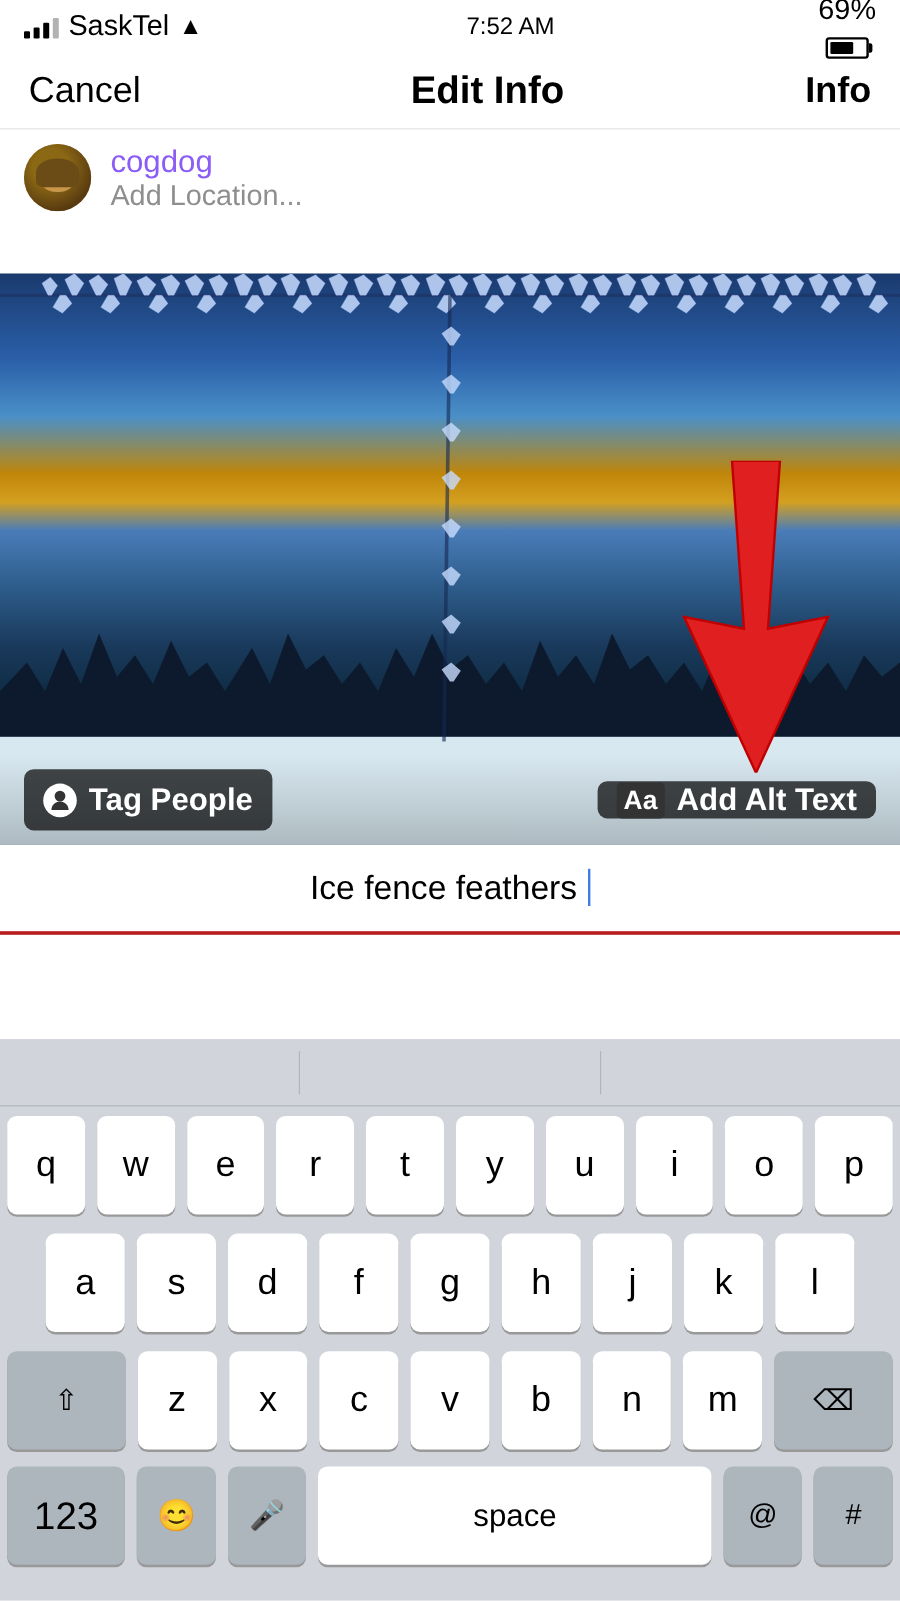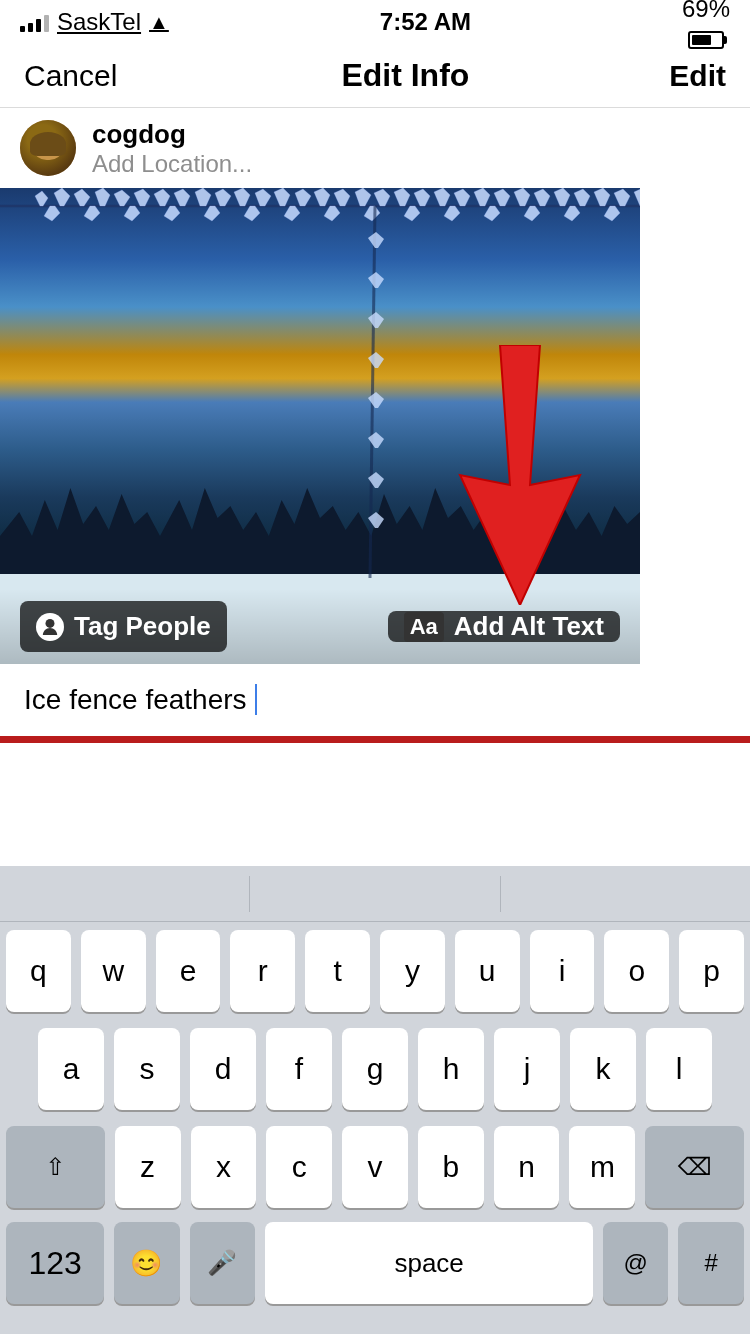--- a/index.html
+++ b/index.html
@@ -17,35 +17,35 @@
     .status-bar {
       height: 44px;
       background: #fff;
       display: flex;
       align-items: center;
       justify-content: space-between;
       padding: 0 20px;
       font-size: 24px;
       font-weight: 500;
     }
-    .status-left { display: flex; align-items: center; gap: 8px; text-decoration: underline; }
+    .status-left { display: flex; align-items: center; gap: 8px; }
     .signal-bars { display: flex; align-items: flex-end; gap: 3px; height: 20px; }
     .signal-bars span {
       display: block;
       width: 5px;
       background: #000;
       border-radius: 1px;
     }
     .signal-bars span:nth-child(1) { height: 6px; }
     .signal-bars span:nth-child(2) { height: 9px; }
     .signal-bars span:nth-child(3) { height: 13px; }
     .signal-bars span:nth-child(4) { height: 17px; opacity: 0.3; }
     .wifi-icon { font-size: 20px; }
     .carrier { font-size: 24px; font-weight: 400; }
-    .status-center { font-size: 24px; font-weight: 700; }
+    .status-center { font-size: 20px; font-weight: 400; }
     .status-right { display: flex; align-items: center; gap: 8px; flex-direction: column; }
     .battery-pct { font-size: 24px; font-weight: 400; }
     .battery-icon {
       width: 36px;
       height: 18px;
       border: 2px solid #000;
       border-radius: 3px;
       position: relative;
       display: flex;
       align-items: center;
@@ -139,35 +139,36 @@
       top: 12px;
       left: 10px;
       width: 36px;
       height: 24px;
       background: #6B4C17;
       border-radius: 50% 50% 20% 20%;
     }
     .user-info {}
     .username {
       font-size: 26px;
-      font-weight: 700;
-      color: #000000;
+      font-weight: 400;
+      color: #8b5cf6;
     }
     .add-location {
       font-size: 24px;
       color: #8e8e8e;
     }
 
     
     .photo-container {
-      width: 640px;
+      width: 750px;
       height: 476px;
       position: relative;
       overflow: hidden;
       background: #1a3a5c;
+      margin-top: 40px;
     }
     
     .photo-bg {
       width: 100%;
       height: 100%;
       background: linear-gradient(
         180deg,
         #1a3a6e 0%,
         #2a5fa8 15%,
         #4a90c8 25%,
@@ -266,21 +267,22 @@
       color: #fff;
       font-size: 26px;
       font-weight: 700;
     }
 
     
     .caption-area {
       background: #fff;
       padding: 20px 24px;
       min-height: 70px;
-      border-bottom: 7px solid #b91c1c;
+      border-bottom: 3px solid #b91c1c;
+      text-align: center;
     }
     .caption-input {
       font-size: 28px;
       color: #000;
       width: 100%;
       border: none;
       outline: none;
       caret-color: #3d7ee8;
     }
 
@@ -377,21 +379,21 @@
     <span class="battery-pct">69%</span>
     <div class="battery-icon">
       <div class="battery-fill"></div>
     </div>
   </div>
 </div>
 
 <div class="nav-bar">
   <span class="nav-cancel">Cancel</span>
   <span class="nav-title">Edit Info</span>
-  <span class="nav-done">Edit</span>
+  <span class="nav-done">Info</span>
 </div>
 
 <div class="user-row">
   <div class="avatar">
     <div class="avatar-dog"></div>
   </div>
   <div class="user-info">
     <div class="username">cogdog</div>
     <div class="add-location">Add Location...</div>
   </div>

